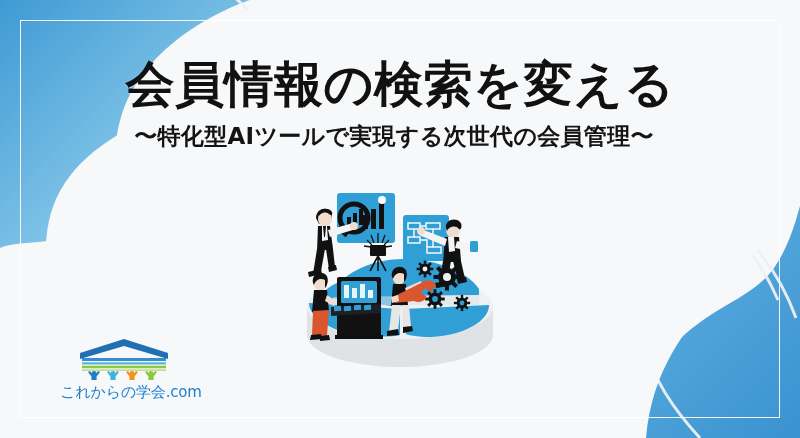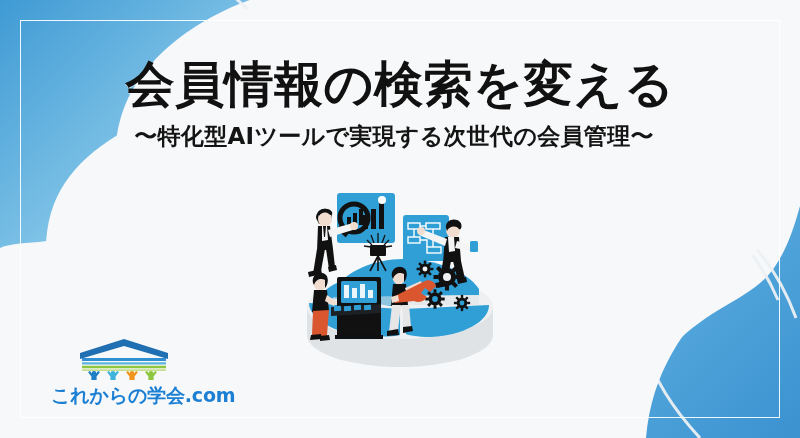--- a/index.html
+++ b/index.html
@@ -66,22 +66,22 @@
   #logo{
     position:absolute;
     left:36px;top:338px;
     width:175px;
     z-index:7;
     text-align:center;
   }
   #logo-mark{display:block;margin:0 auto;}
   .logo-text{
     margin:3px 0 0 15px;
-    font-size:19px;
-    font-weight:bold;
+    font-size:15px;
+    font-weight:normal;
     color:#1b7fd4;
     letter-spacing:-0.2px;
     font-family:"DejaVu Sans","Liberation Sans",sans-serif;
     white-space:nowrap;
   }
 </style>
 </head>
 <body>
 
 <div id="slide">

